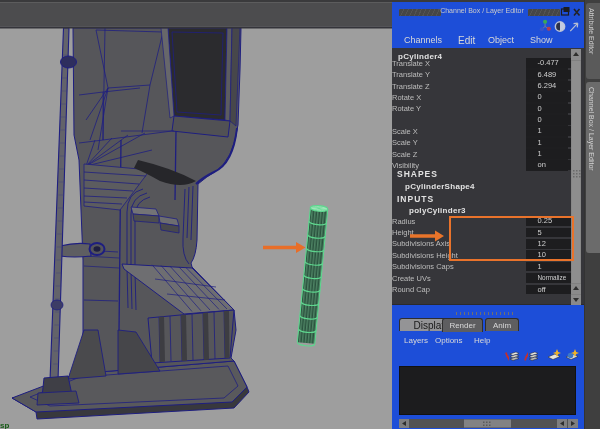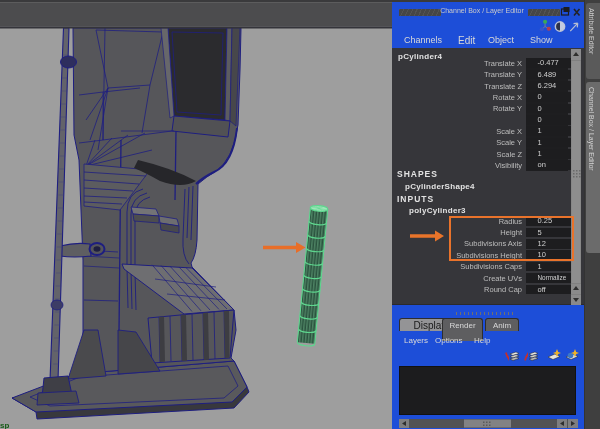--- a/index.html
+++ b/index.html
@@ -1,19 +1,19 @@
 <!DOCTYPE html>
 <html><head>
 <meta charset="utf-8">
 <style>
 *{margin:0;padding:0;box-sizing:border-box}
 body{font-family:"Liberation Sans",sans-serif;}
 #root{position:relative;width:600px;height:429px;overflow:hidden;background:#464646}
 .abs{position:absolute}
-.lbl{position:absolute;font-size:7.5px;color:#bdbdbd;text-align:right;width:130px;line-height:9px}
+.lbl{position:absolute;font-size:7.5px;color:#bdbdbd;width:130px;line-height:9px}
 .val{position:absolute;font-size:7.5px;color:#cfcfcf;background:#1d1d1f;width:45px;height:9.5px;line-height:9.5px;padding-left:12px}
 .hdr{position:absolute;font-size:8px;font-weight:bold;color:#e2e2e2;letter-spacing:0.3px}
 </style>
 </head>
 <body>
 <div id="root">
 <svg class="abs" style="left:0;top:0" width="392" height="429" viewBox="0 0 392 429">
 <defs>
 <pattern id="cyls" width="2.9" height="12" patternUnits="userSpaceOnUse">
   <rect width="2.9" height="12" fill="#4d8263"></rect>
@@ -216,21 +216,21 @@
   </svg>
 
   <div class="abs" style="left:56.5px;top:215.5px;width:125px;height:45.5px;border:2.5px solid #e9732b"></div>
   <svg class="abs" style="left:17px;top:228px" width="36" height="16" viewBox="0 0 36 16">
     <path d="M1,6.3 L26,6.3 L26,2.5 L35,8 L26,13.5 L26,9.7 L1,9.7 Z" fill="#e8742a"></path>
   </svg>
 
   <div class="abs" style="left:64px;top:312px;width:58px;height:3px;background:repeating-linear-gradient(90deg,#6f6f6f 0 1.5px,transparent 1.5px 4px)"></div>
 
   <div class="abs" style="left:7px;top:318px;width:62px;height:13px;background:#949496;border:1px solid #2e2e2e;border-bottom:none;border-radius:3px 3px 0 0;font-size:10px;color:#1a1a1a;text-align:center;line-height:13px">Display</div>
-  <div class="abs" style="left:50px;top:318px;width:41px;height:23px;background:#5e5e60;border:1px solid #2e2e2e;border-bottom:none;border-radius:3px 3px 0 0;font-size:8px;color:#d8d8d8;text-align:center;line-height:13px">Render</div>
+  <div class="abs" style="left:50px;top:318px;width:41px;height:14px;background:#5e5e60;border:1px solid #2e2e2e;border-bottom:none;border-radius:3px 3px 0 0;font-size:8px;color:#d8d8d8;text-align:center;line-height:13px">Render</div>
   <div class="abs" style="left:93px;top:318px;width:34px;height:13px;background:#5e5e60;border:1px solid #2e2e2e;border-bottom:none;border-radius:3px 3px 0 0;font-size:8px;color:#d8d8d8;text-align:center;line-height:13px">Anim</div>
 
   <div class="abs" style="left:12px;top:336px;font-size:8px;color:#d8d8d8">Layers</div>
   <div class="abs" style="left:43px;top:336px;font-size:8px;color:#d8d8d8">Options</div>
   <div class="abs" style="left:82px;top:336px;font-size:8px;color:#d8d8d8">Help</div>
 
   <svg class="abs" style="left:112px;top:348px" width="78" height="14" viewBox="0 0 78 14">
     <g>
       <path d="M2,4 L5,9 L5,13 L2,8 Z" fill="#c03030"></path>
           <path d="M2,4 L0.8,6.5 L3.5,6 Z" fill="#c03030"></path>

